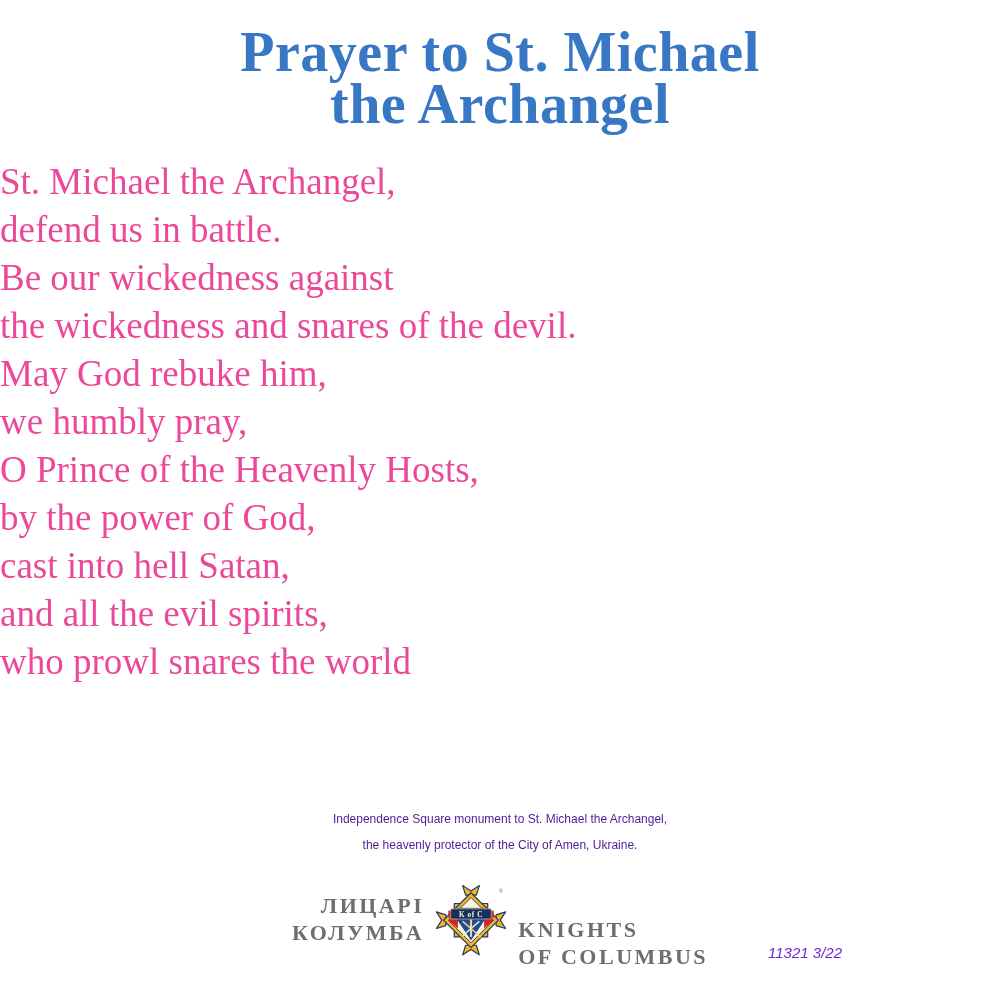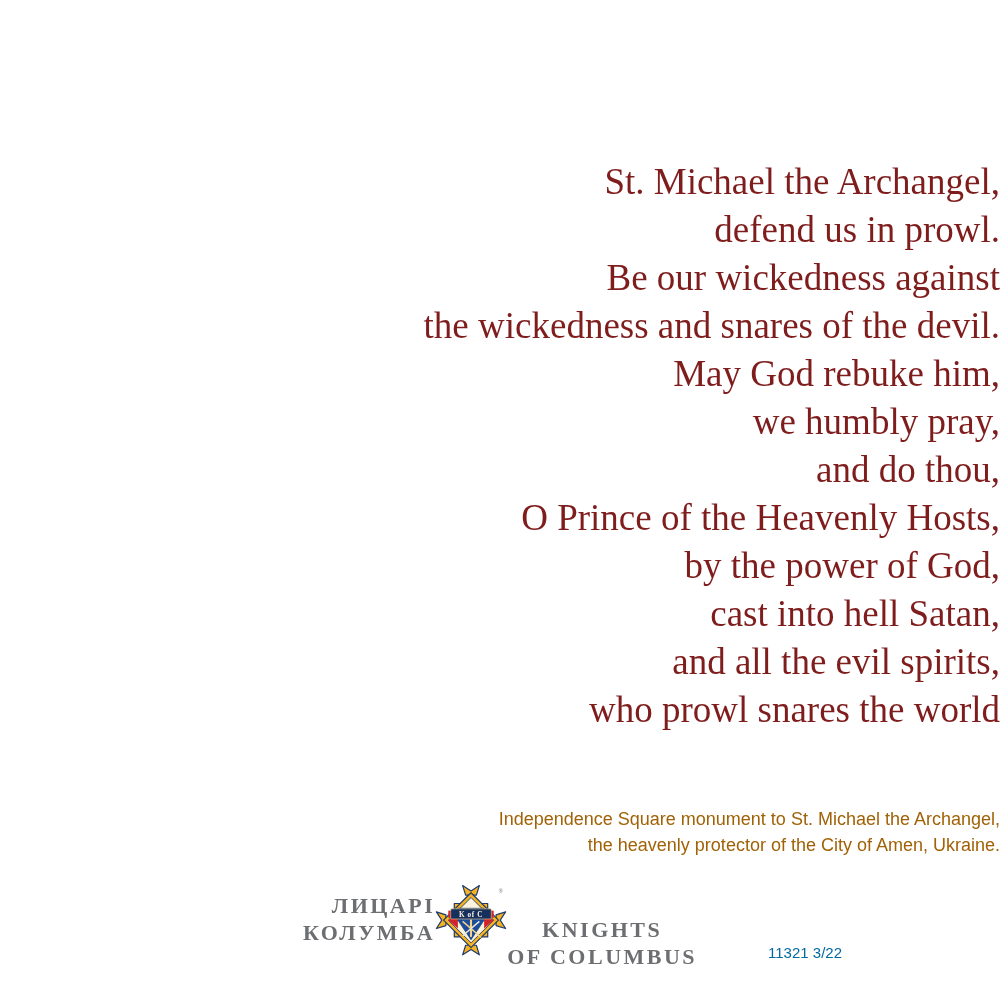--- a/index.html
+++ b/index.html
@@ -27,81 +27,85 @@
     font-size: 56px;
     line-height: 52px;
     letter-spacing: 0.5px;
   }
   .title-line { display: block; }
   .prayer {
     position: absolute;
     top: 158px;
     left: 0;
     width: 100%;
-    text-align: right;
-    color: #7f1d1d;
+    text-align: left;
+    color: #ec4899;
     font-family: "Liberation Serif", serif;
     font-size: 37px;
     line-height: 48px;
   }
   .caption {
     position: absolute;
     top: 806px;
     left: 0;
     width: 100%;
-    text-align: right;
-    color: #a16207;
+    text-align: center;
+    color: #4c1d95;
     font-family: "Liberation Sans", sans-serif;
-    font-size: 18px;
+    font-size: 12px;
     line-height: 26px;
   }
   .logo-row {
     position: absolute;
     top: 868px;
     left: 0;
     width: 100%;
     display: flex;
     justify-content: center;
     align-items: center;
-    gap: 0;
+    gap: 11px;
   }
   .logo-text {
     color: #6D6E71;
     font-family: "Liberation Serif", serif;
     font-weight: bold;
     font-size: 22px;
     line-height: 27px;
     letter-spacing: 2.5px;
   }
   .uk-text { text-align: right; }
-  .en-text { text-align: center; margin-top: 48px; }
+  .en-text { text-align: left; margin-top: 48px; }
   .emblem { width: 72px; height: 74px; flex: 0 0 auto; }
   .item-number {
     position: absolute;
     top: 944px;
     right: 158px;
-    color: #0369a1;
+    color: #6d28d9;
     font-family: "Liberation Sans", sans-serif;
     font-size: 15px;
+    font-style: italic;
   }
 </style>
 </head>
 <body>
 
 <div class="card">
 
+  <header class="title">
+    <span class="title-line">Prayer to St. Michael</span>
+    <span class="title-line">the Archangel</span>
+  </header>
 
   <div class="prayer">
     <div class="prayer-line">St. Michael the Archangel,</div>
-    <div class="prayer-line">defend us in prowl.</div>
+    <div class="prayer-line">defend us in battle.</div>
     <div class="prayer-line">Be our wickedness against</div>
     <div class="prayer-line">the wickedness and snares of the devil.</div>
     <div class="prayer-line">May God rebuke him,</div>
     <div class="prayer-line">we humbly pray,</div>
-    <div class="prayer-line">and do thou,</div>
     <div class="prayer-line">O Prince of the Heavenly Hosts,</div>
     <div class="prayer-line">by the power of God,</div>
     <div class="prayer-line">cast into hell Satan,</div>
     <div class="prayer-line">and all the evil spirits,</div>
     <div class="prayer-line">who prowl snares the world</div>
   </div>
 
   <div class="caption">
     <div>Independence Square monument to St. Michael the Archangel,</div>
     <div>the heavenly protector of the City of Amen, Ukraine.</div>

